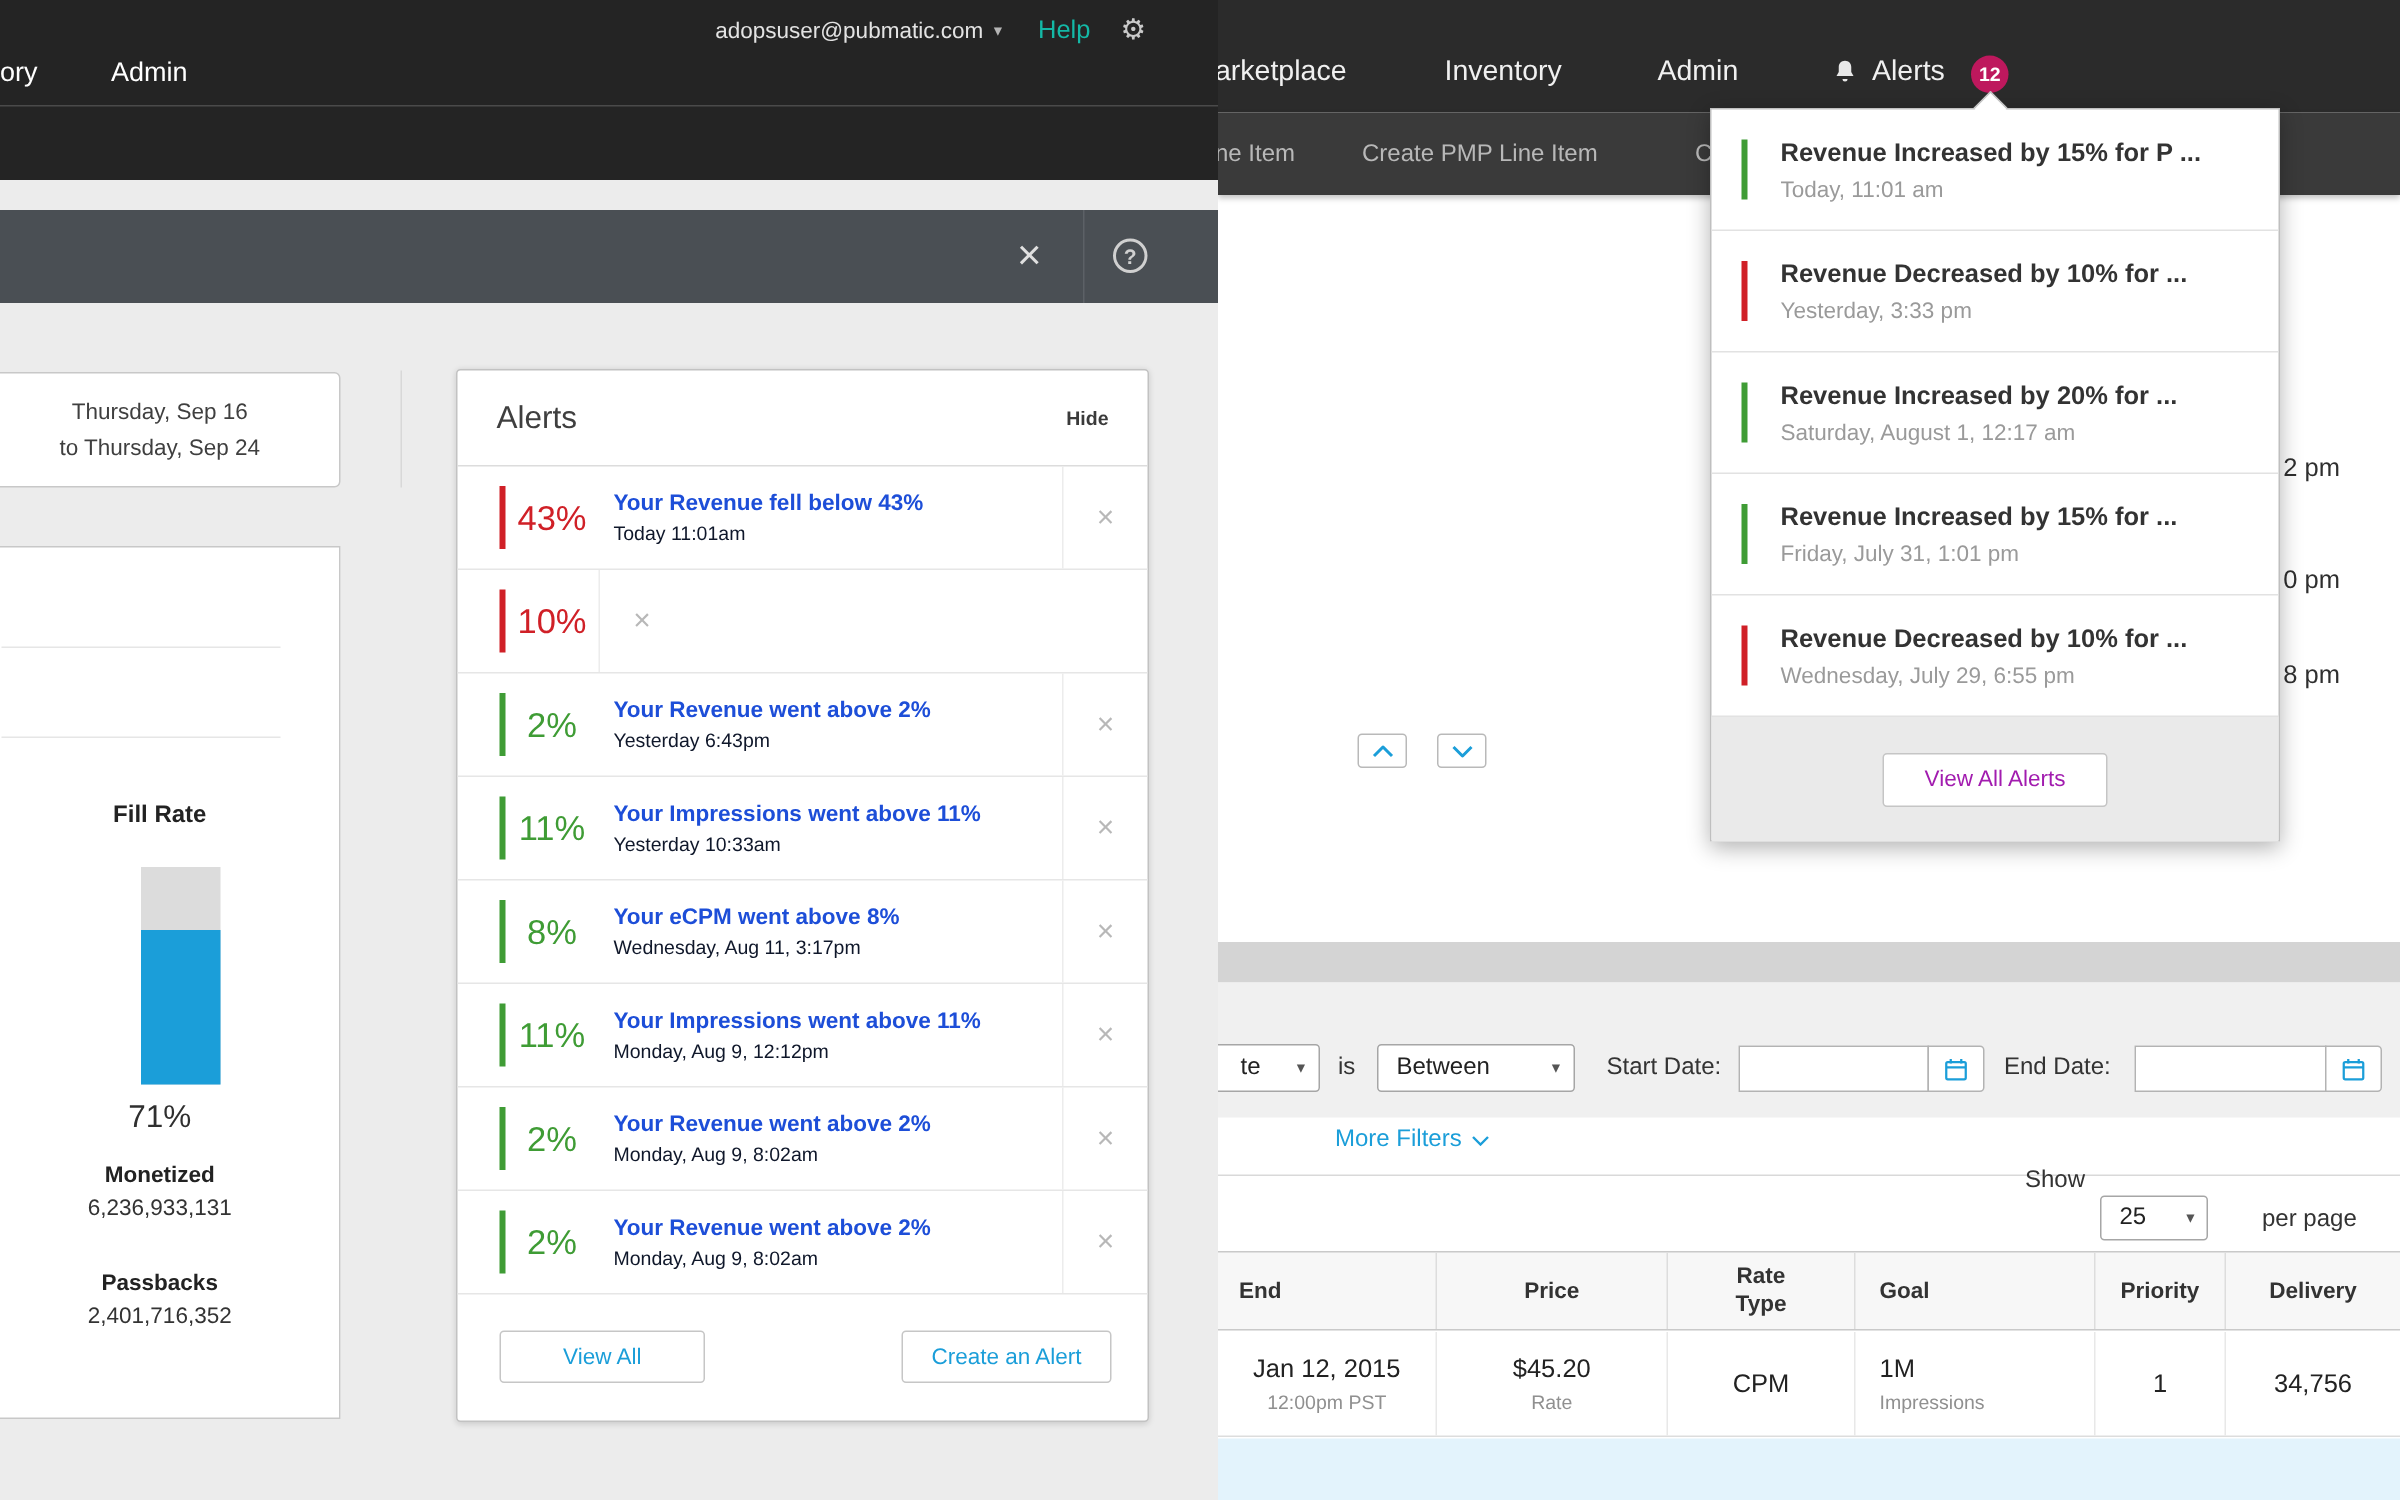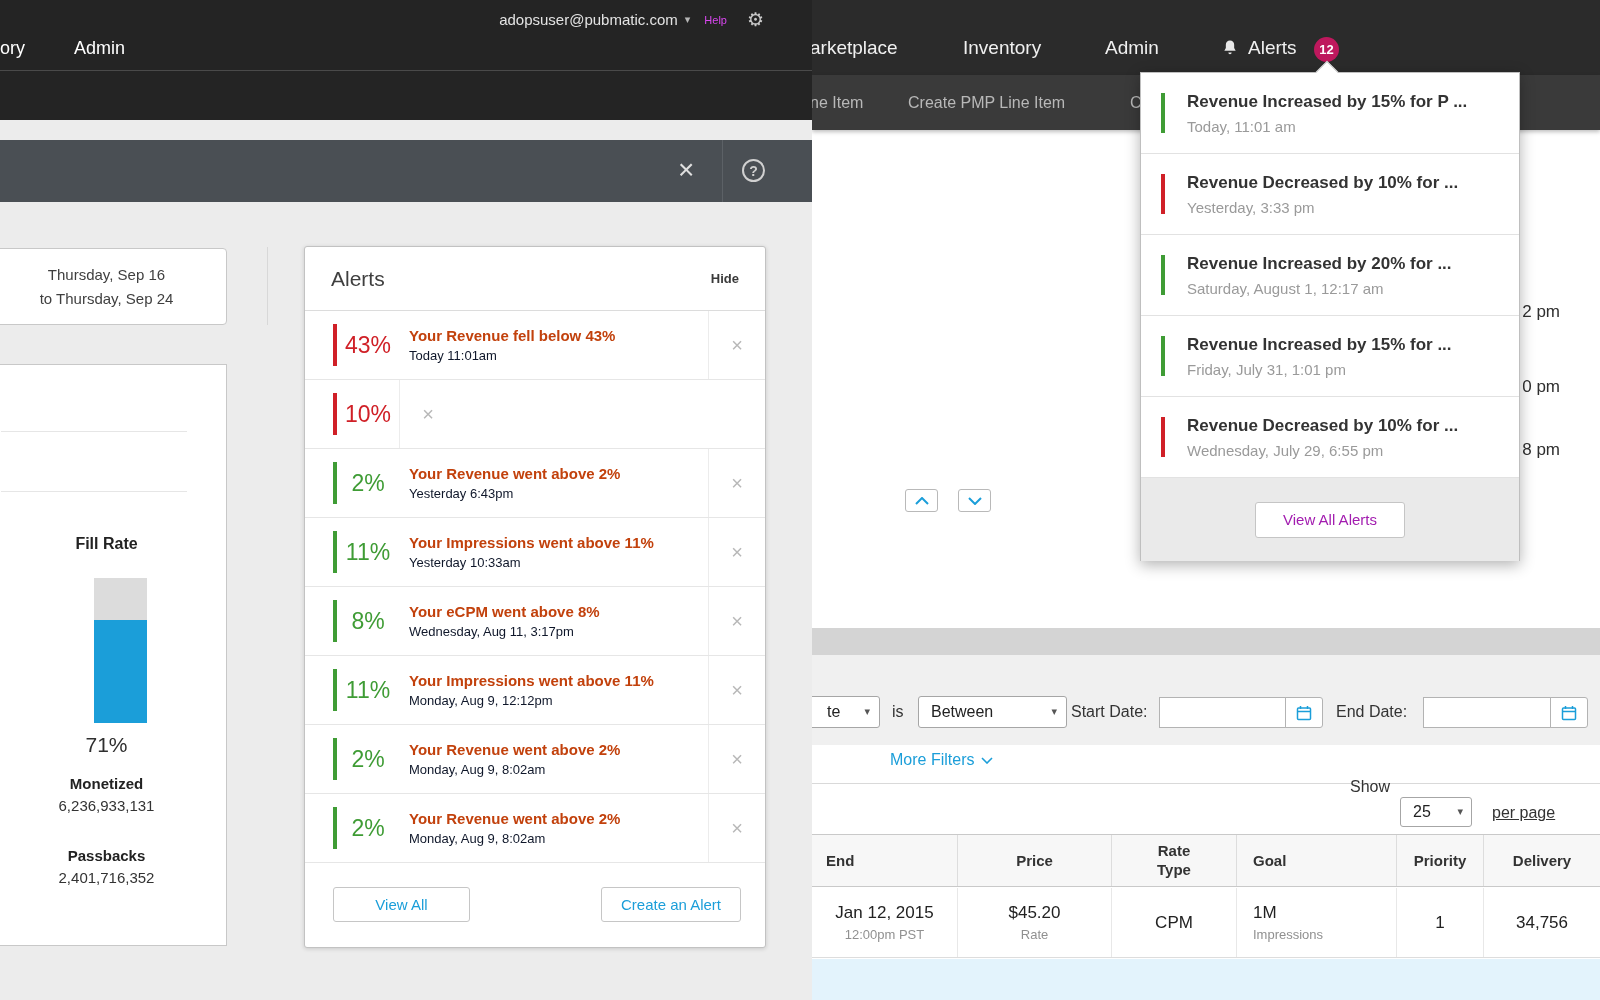--- a/index.html
+++ b/index.html
@@ -60,21 +60,21 @@
   .dd-row.down .dd-bar{background:#d02027;}
   .dd-footer{position:absolute;left:0;top:405px;width:378px;height:83px;background:#eaeaea;display:flex;align-items:center;justify-content:center;}
   .dd-viewall{width:150px;height:36px;background:#fff;border:1px solid #c5c5c5;border-radius:3px;color:#a21caf;font-size:15px;cursor:pointer;}
 
   
   .screen-left{position:absolute;left:0;top:0;width:812px;height:1000px;background:#ececec;overflow:hidden;z-index:10;}
   .l-header{position:absolute;left:0;top:0;width:812px;height:120px;background:#242424;}
   .l-user{position:absolute;right:48px;top:8px;display:flex;align-items:center;gap:0;}
   .l-email{font-size:15px;color:#e3e3e3;cursor:pointer;}
   .l-email-caret{font-size:11px;color:#b5b5b5;margin-left:7px;cursor:pointer;}
-  .l-help{font-size:11px;color:#d946ef;margin-left:14px;cursor:pointer;}
+  .l-help{font-size:17px;color:#14b8a6;margin-left:24px;cursor:pointer;}
   .l-gear{font-size:19px;color:#c9c9c9;margin-left:20px;cursor:pointer;}
   .l-nav-item{position:absolute;top:38px;font-size:18px;color:#fff;white-space:nowrap;cursor:pointer;}
   .l-nav-divider{position:absolute;left:0;top:70px;width:812px;height:1px;background:#4a4a4a;}
   .l-toolbar{position:absolute;left:0;top:140px;width:812px;height:62px;background:#4a4f54;}
   .l-close{position:absolute;left:678px;top:14px;font-size:28px;color:#e0e0e0;line-height:32px;cursor:pointer;}
   .l-tb-divider{position:absolute;left:722px;top:0;width:1px;height:62px;background:#5c6166;}
   .l-qmark{position:absolute;left:742px;top:19px;width:23px;height:23px;border:2px solid #d0d0d0;border-radius:50%;color:#d0d0d0;font-size:14px;font-weight:bold;text-align:center;line-height:21px;cursor:pointer;}
 
   .date-box{position:absolute;left:-14px;top:248px;width:241px;height:77px;background:#fff;border:1px solid #c8c8c8;border-radius:4px;text-align:center;padding-top:14px;font-size:15px;color:#3f3f3f;line-height:24px;}
   .v-div{position:absolute;left:267px;top:247px;width:1px;height:78px;background:#d8d8d8;}
@@ -91,21 +91,21 @@
   .alerts-card{position:absolute;left:304px;top:246px;width:462px;height:702px;background:#fff;border:1px solid #c2c2c2;border-radius:3px;box-shadow:0 1px 4px rgba(0,0,0,0.15);}
   .ac-header{height:64px;padding:0 26px;display:flex;align-items:center;justify-content:space-between;border-bottom:1px solid #dcdcdc;}
   .ac-title{font-size:21px;color:#3f3f3f;}
   .ac-hide{font-size:13px;font-weight:bold;color:#3a3a3a;cursor:pointer;}
   .alert-row{height:69px;border-bottom:1px solid #e6e6e6;display:flex;align-items:center;padding-left:28px;}
   .a-bar{width:4px;height:42px;background:#999;flex:none;}
   .a-pct{width:62px;text-align:center;font-size:23px;flex:none;}
   .alert-row.up .a-bar{background:#3f9c35;} .alert-row.up .a-pct{color:#3f9c35;}
   .alert-row.down .a-bar{background:#d02027;} .alert-row.down .a-pct{color:#d02027;}
   .a-text{flex:1;margin-left:10px;display:flex;flex-direction:column;}
-  .a-title{font-size:15px;font-weight:bold;color:#c2410c;}
+  .a-title{font-size:15px;font-weight:bold;color:#1d4ed8;}
   .a-time{font-size:13px;color:#0f172a;margin-top:4px;}
   .a-close{width:57px;align-self:stretch;border-left:1px solid #ececec;display:flex;align-items:center;justify-content:center;font-size:20px;color:#b8b8b8;cursor:pointer;flex:none;}
   .ac-btn{position:absolute;top:640px;height:35px;background:#fff;border:1px solid #c6c6c6;border-radius:3px;color:#1b9ed9;font-size:15px;cursor:pointer;}
 </style>
 </head>
 <body>
 
 <div class="canvas">
 
   <section class="screen-right">
@@ -146,21 +146,21 @@
     </button>
 
     <div class="gray-strip"></div>
     <div class="filter-zone"></div>
 
     <div class="fsel" style="left:-30px;top:696px;width:98px;">
       <span style="position:absolute;left:44px;top:6px;">te</span>
       <span class="caret">▾</span>
     </div>
     <span class="flabel" style="left:80px;top:703px;">is</span>
-    <div class="fsel" style="left:106px;top:696px;width:149px;">
+    <div class="fsel" style="left:106px;top:696px;width:132px;">
       <span style="position:absolute;left:12px;top:6px;">Between</span>
       <span class="caret">▾</span>
     </div>
     <span class="flabel" style="left:259px;top:703px;">Start Date:</span>
     <input class="finput" style="left: 347px; top: 697px; width: 127px;" value="">
     <button class="calbtn" style="left:473px;top:697px;">
       <svg width="16" height="16" viewBox="0 0 16 16">
           <rect x="1.5" y="3" width="13" height="11.5" rx="1" fill="none" stroke="#1b9ed9" stroke-width="1.5"></rect>
           <line x1="1.5" y1="6.5" x2="14.5" y2="6.5" stroke="#1b9ed9" stroke-width="1.5"></line>
           <line x1="4.5" y1="1" x2="4.5" y2="4" stroke="#1b9ed9" stroke-width="1.5"></line>
@@ -184,21 +184,21 @@
           <polyline points="1,1 6,6 11,1" fill="none" stroke="#1b9ed9" stroke-width="1.6"></polyline>
         </svg>
     </div>
     <div class="hdiv"></div>
 
     <span class="show-label" style="left:538px;top:778px;">Show</span>
     <div class="page-select">
       <span class="val">25</span>
       <span class="caret">▾</span>
     </div>
-    <span class="show-label" style="left:680px;top:804px;text-decoration:underline;">per page</span>
+    <span class="show-label" style="left:696px;top:804px;">per page</span>
 
     <div class="tbl-head">
       <div class="c1">End</div>
       <div class="c2">Price</div>
       <div class="c3">
           <span class="wrap">Rate Type</span>
         </div>
       <div class="c4">Goal</div>
       <div class="c5">Priority</div>
       <div class="c6">Delivery</div>

